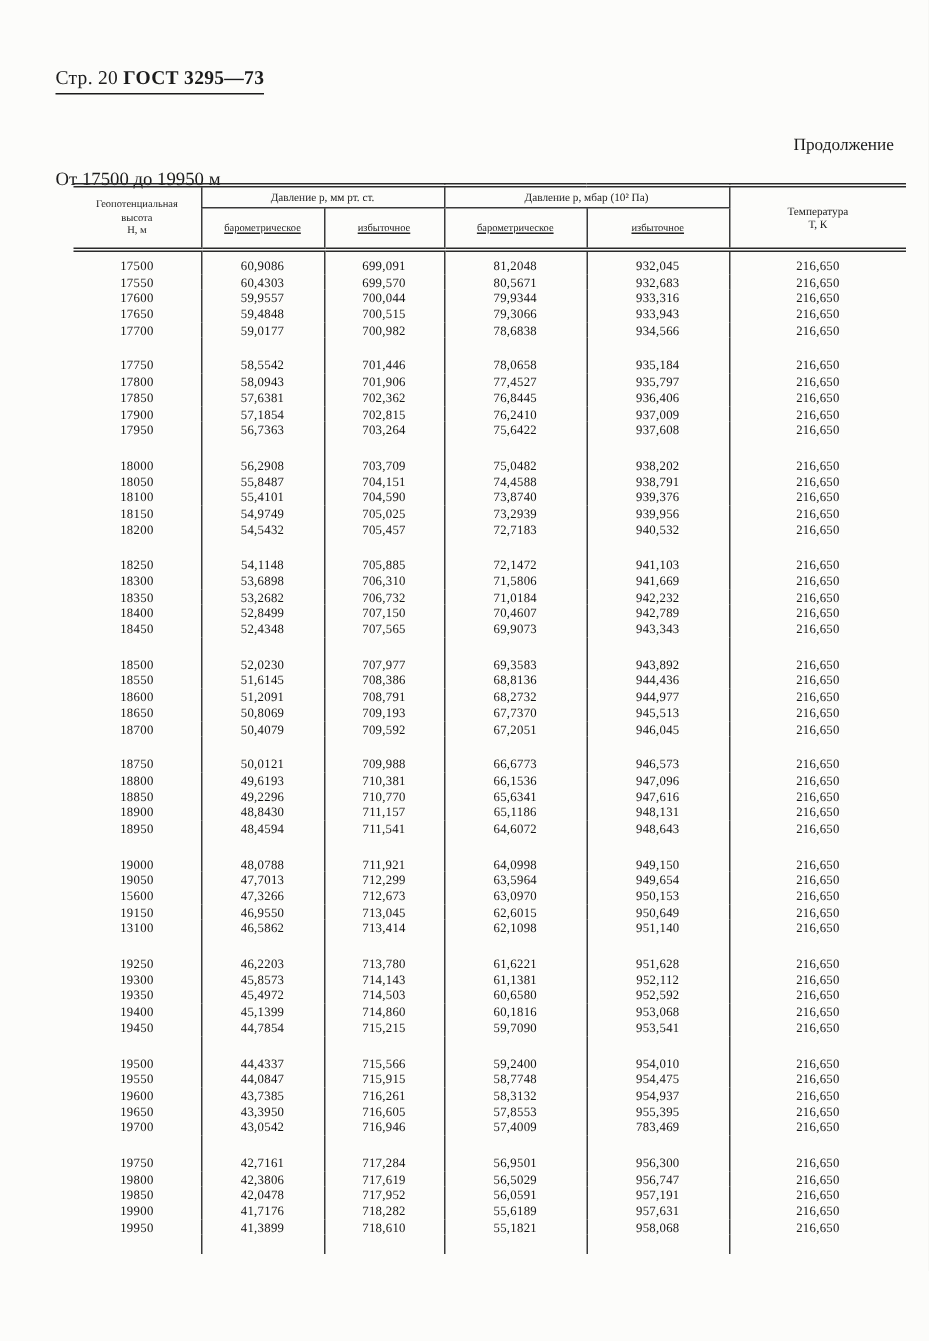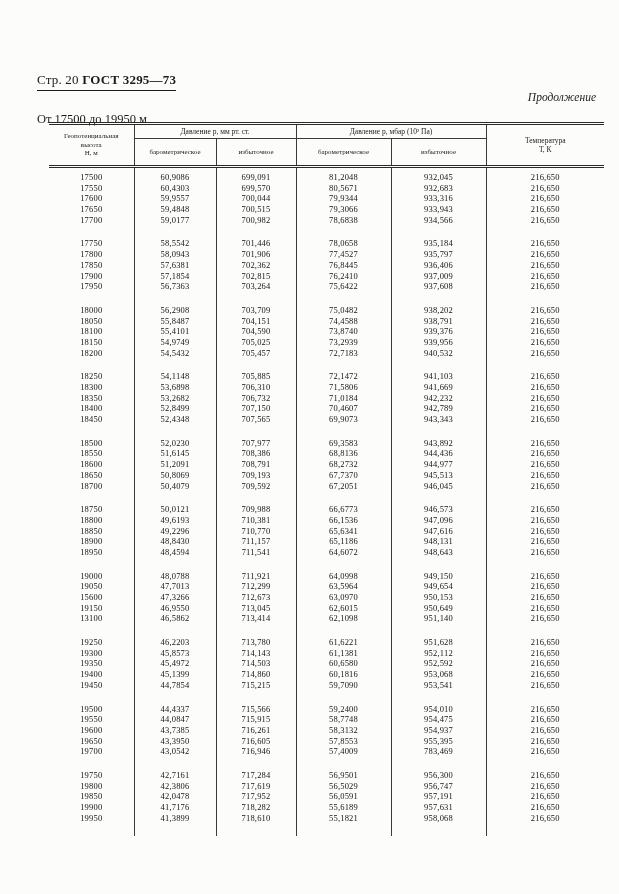--- a/index.html
+++ b/index.html
@@ -10,33 +10,32 @@
   }
   .page {
     position: relative;
     width: 619px; height: 894px;
     background: #fcfcfa;
     color: #1b1b1b;
     overflow: hidden;
   }
   .page-header {
     position: absolute;
-    left: 37px; top: 72px;
+    left: 37px; top: 44px;
     font-size: 13px;
     letter-spacing: 0.2px;
     border-bottom: 1.6px solid #1b1b1b;
     padding-bottom: 2px;
     white-space: nowrap;
   }
   .page-header .doc-id { font-weight: bold; }
   .continuation {
     position: absolute;
     right: 23px; top: 91px;
     font-size: 11.5px;
-    font-style: italic;
   }
   .range-title {
     position: absolute;
     left: 37px; top: 112px;
     font-size: 12.5px;
     white-space: nowrap;
   }
   table.data-table {
     position: absolute;
     left: 49px; top: 122px;
@@ -54,21 +53,21 @@
 
   th, td {
     font-weight: normal;
     text-align: center;
     vertical-align: middle;
     padding: 0;
   }
   th { font-size: 7px; line-height: 1.25; color: #222; }
   .vline { border-left: 1px solid #3a3a3a; }
   thead tr.group-row th { height: 13px; }
-  thead tr.sub-row th { height: 26px; border-bottom: 3px double #2a2a2a; }
+  thead tr.sub-row th { height: 26px; border-bottom: 3px double #2a2a2a; text-decoration: underline; }
   th.span-col {
     white-space: pre-line;
     border-bottom: 3px double #2a2a2a;
     font-size: 7px;
   }
   th.group-head {
     font-size: 7.5px;
     border-bottom: 1px solid #3a3a3a;
     margin-left: 20px;
   }

